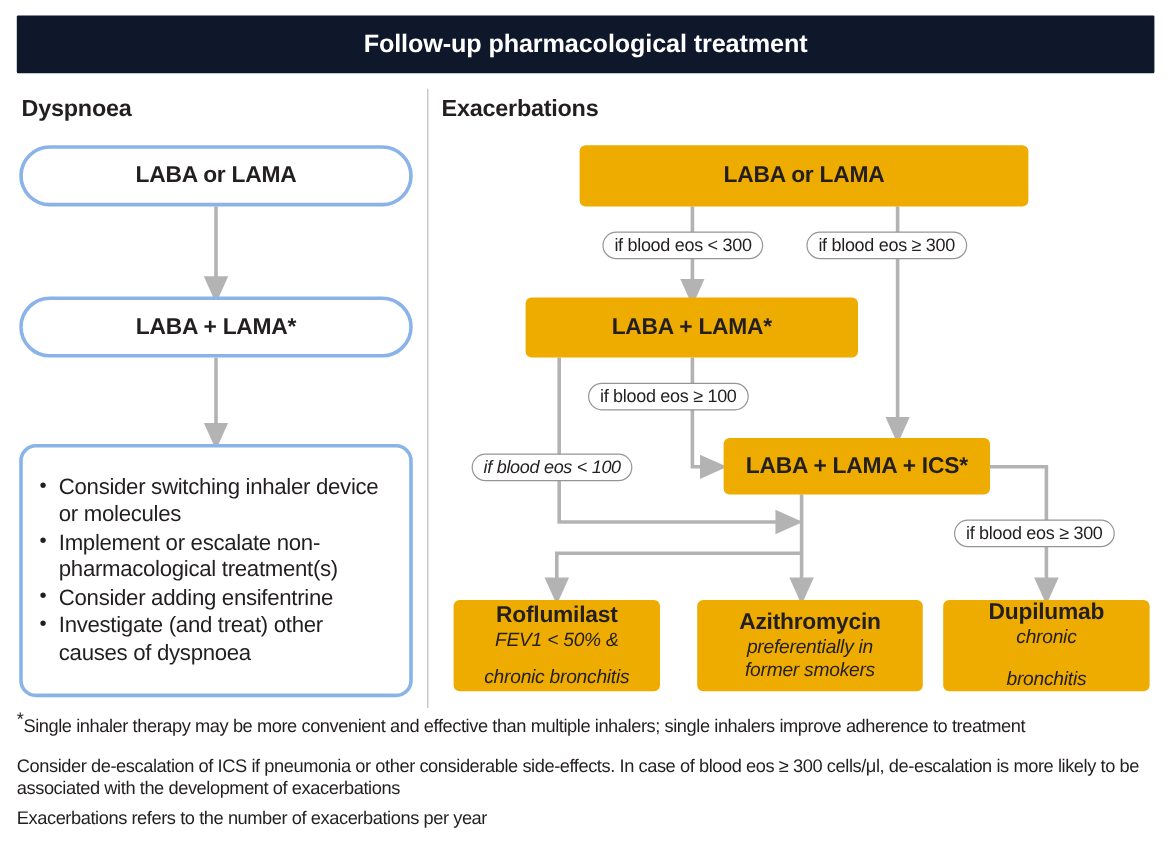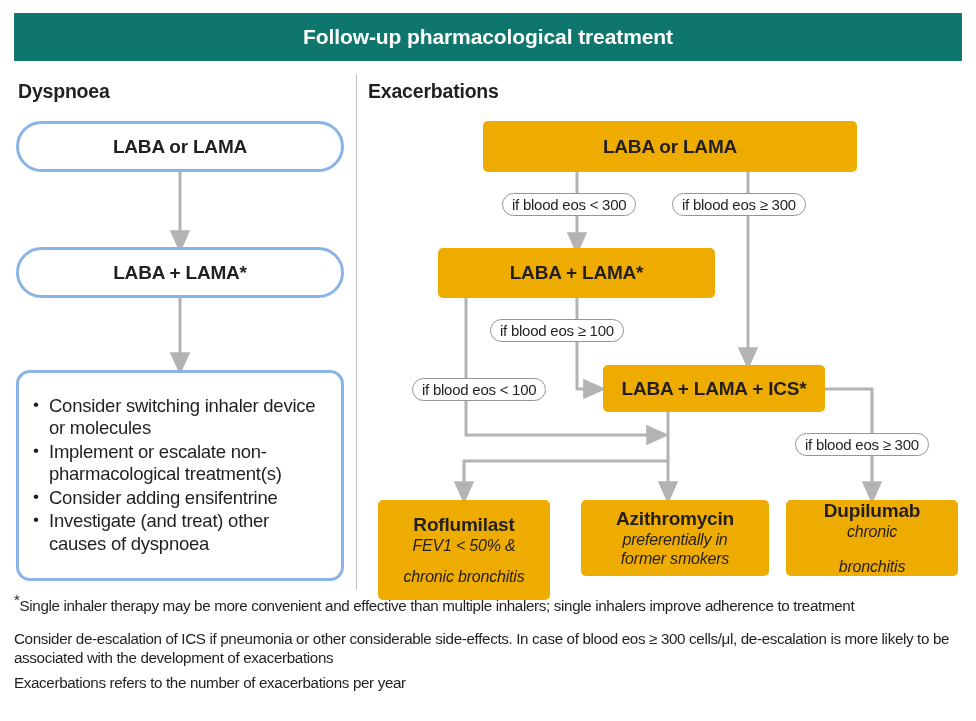--- a/index.html
+++ b/index.html
@@ -21,21 +21,21 @@
     overflow: hidden;
   }
 
   
   .header-banner {
     position: absolute;
     left: 14px;
     top: 13px;
     width: 948px;
     height: 48px;
-    background: #0f766e;
+    background: #0f172a;
     border-radius: 1px;
     display: flex;
     align-items: center;
     justify-content: center;
   }
   .header-title {
     color: #ffffff;
     font-size: 21px;
     font-weight: bold;
     letter-spacing: -0.1px;
@@ -267,29 +267,29 @@
   </div>
 
   <div class="cond-pill" style="left:672px; top:193px;">
     <span>if blood eos ≥ 300</span>
   </div>
 
   <div class="cond-pill" style="left:490px; top:319px;">
     <span>if blood eos ≥ 100</span>
   </div>
 
-  <div class="cond-pill" style="left:412px; top:378px;">
+  <div class="cond-pill" style="left:393px; top:378px;font-style:italic;">
     <span>if blood eos &lt; 100</span>
   </div>
 
   <div class="cond-pill" style="left:795px; top:433px;">
     <span>if blood eos ≥ 300</span>
   </div>
 
-  <div class="node orange-node" id="tx-1" style="left:378px; top:500px; width:172px; height:100px;">
+  <div class="node orange-node" id="tx-1" style="left:378px; top:500px; width:172px; height:76px;">
     <div class="node-label">Roflumilast</div>
     <div class="node-sub">FEV1 &lt; 50% &amp;</div>
     <div class="node-sub" style="margin-top:12px;">chronic bronchitis</div>
   </div>
 
   <div class="node orange-node" id="tx-2" style="left:581px; top:500px; width:188px; height:76px;">
     <div class="node-label">Azithromycin</div>
     <div class="node-sub">preferentially in</div>
     <div class="node-sub" style="margin-top:0;">former smokers</div>
   </div>

